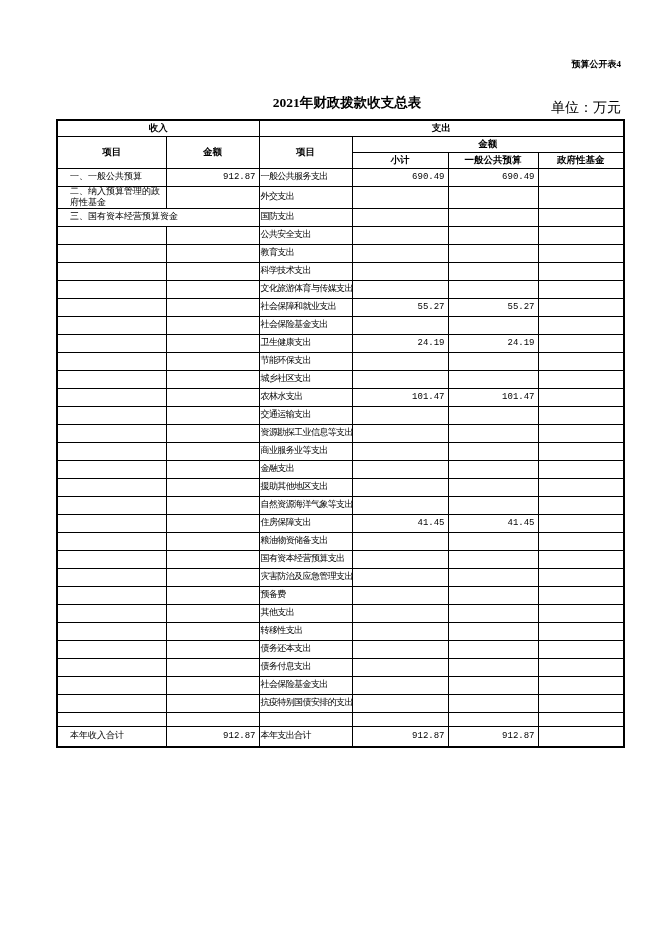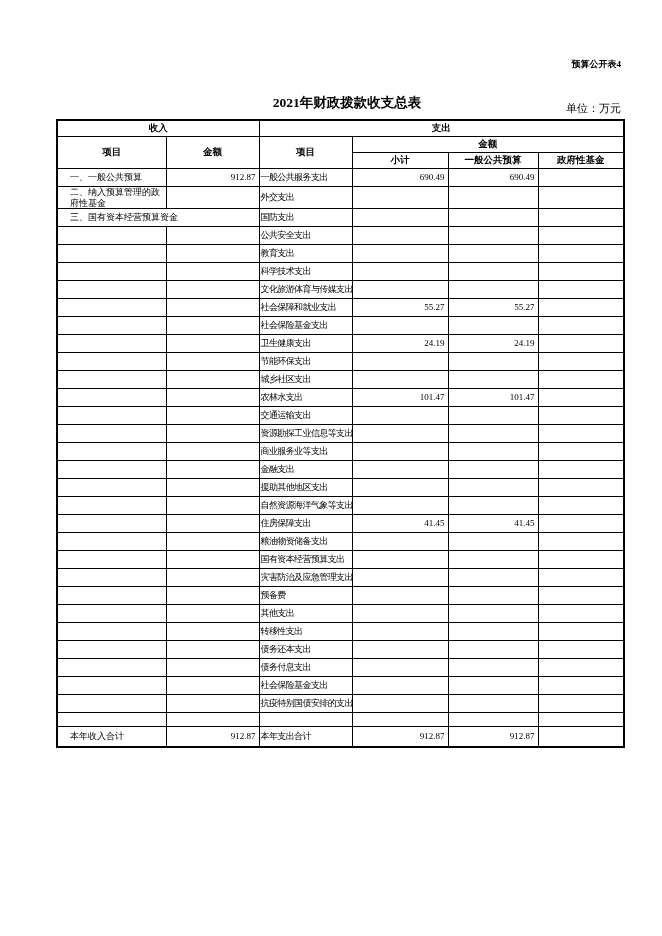--- a/index.html
+++ b/index.html
@@ -12,26 +12,27 @@
   .doc-label{
     position:absolute;top:58px;right:41px;
     font-size:9px;line-height:12px;font-weight:bold;
   }
   .title{
     position:absolute;top:78px;left:0;width:662px;
     text-align:center;font-size:13.5px;font-weight:bold;margin:16px;
   }
   .unit-label{
     position:absolute;top:102px;right:41px;
-    font-size:11px;line-height:12px;
+    font-size:14px;line-height:12px;
   }
   table.budget{
     position:absolute;top:119px;left:56px;
     width:567px;border-collapse:collapse;table-layout:fixed;
     border:2px solid #000;
+    font-family:Liberation Mono, monospace;
   }
   .budget th,.budget td{
     border:1px solid #000;font-size:9px;vertical-align:middle;
     padding:0 2px;overflow:visible;
   }
   .budget thead th{
     font-weight:bold;text-align:center;font-size:9.5px;padding:1px 2px;
   }
   .budget thead tr.hr1 th{height:12px;}
   .budget thead tr.hr2 th{height:13px;}

